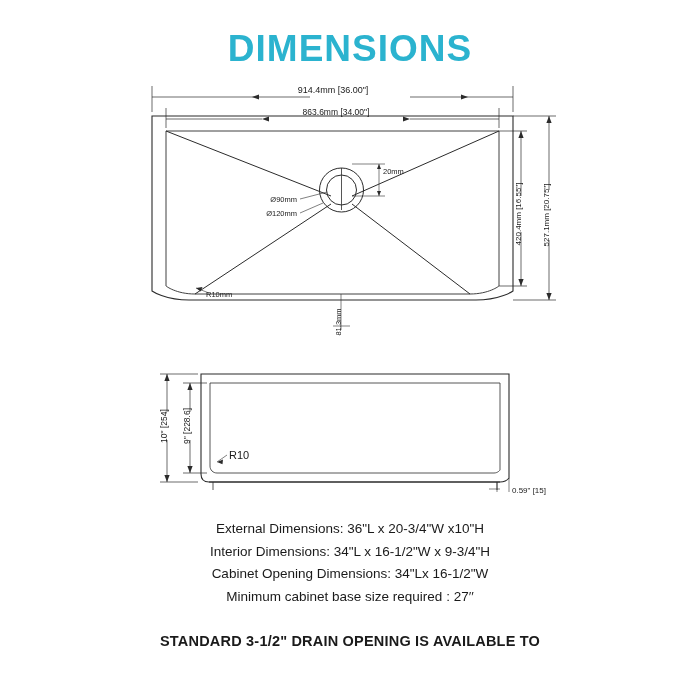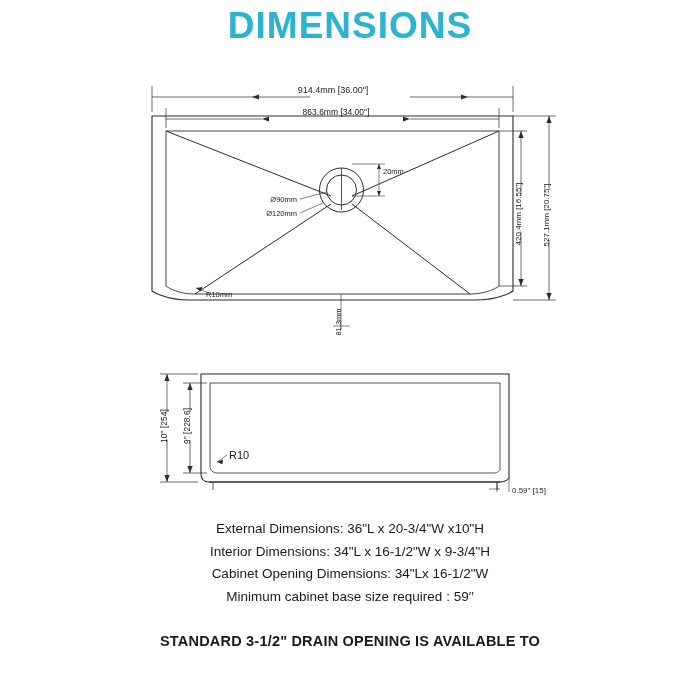--- a/index.html
+++ b/index.html
@@ -15,21 +15,21 @@
     position: relative;
     overflow: hidden;
   }
   #page {
     position: relative;
     width: 700px;
     height: 700px;
   }
   .title {
     position: absolute;
-    top: 5px;
+    top: 28px;
     left: 0;
     width: 700px;
     text-align: center;
     font-size: 37px;
     font-weight: bold;
     letter-spacing: 1px;
     color: #2bb3cf;
     font-family: "Liberation Sans", sans-serif;
   }
   svg.diagram {
@@ -187,20 +187,20 @@
       <text x="190" y="426" font-size="8.5" text-anchor="middle" transform="rotate(-90 190 426)">9" [228.6]</text>
       <text x="229" y="459" font-size="11" text-anchor="start">R10</text>
       <text x="512" y="493" font-size="8" text-anchor="start">0.59" [15]</text>
     </g>
   </svg>
 
   <div class="spec-list">
     <div>External Dimensions: 36"L x 20-3/4"W x10"H</div>
     <div>Interior Dimensions: 34"L x 16-1/2"W x 9-3/4"H</div>
     <div>Cabinet Opening Dimensions: 34"Lx 16-1/2"W</div>
-    <div>Minimum cabinet base size required : 59′′</div>
+    <div>Minimum cabinet base size required : 27′′</div>
   </div>
 
   <div class="footer">
     <div>STANDARD 3-1/2" DRAIN OPENING IS AVAILABLE TO</div>
   </div>
 
 </div>
 
 </body></html>

